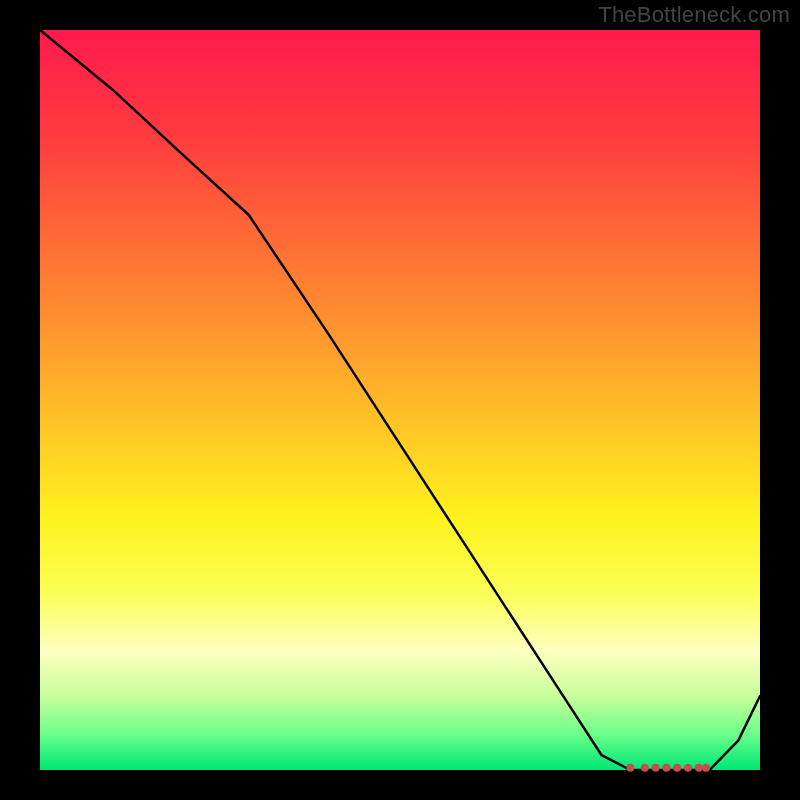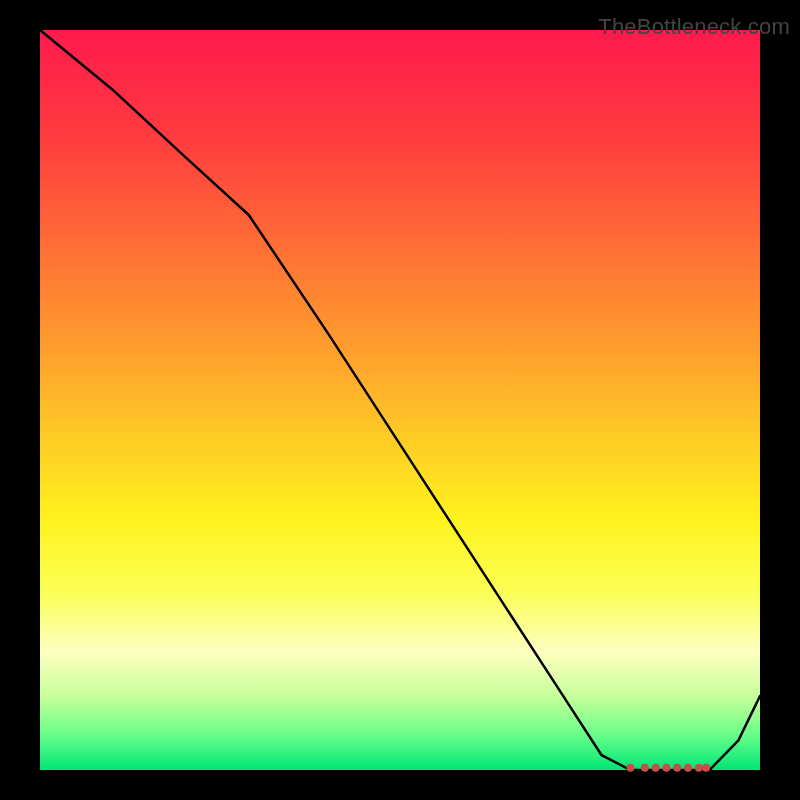--- a/index.html
+++ b/index.html
@@ -19,21 +19,20 @@
   }
   .watermark {
     position: absolute;
     top: 2px;
     right: 10px;
     color: #444;
     font-size: 22px;
     font-weight: 500;
     letter-spacing: 0.2px;
     z-index: 5;
-    margin-top: 12px;
   }
   .plot-area {
     position: absolute;
     left: 40px;
     top: 30px;
     width: 720px;
     height: 740px;
   }
   
   .gradient {

